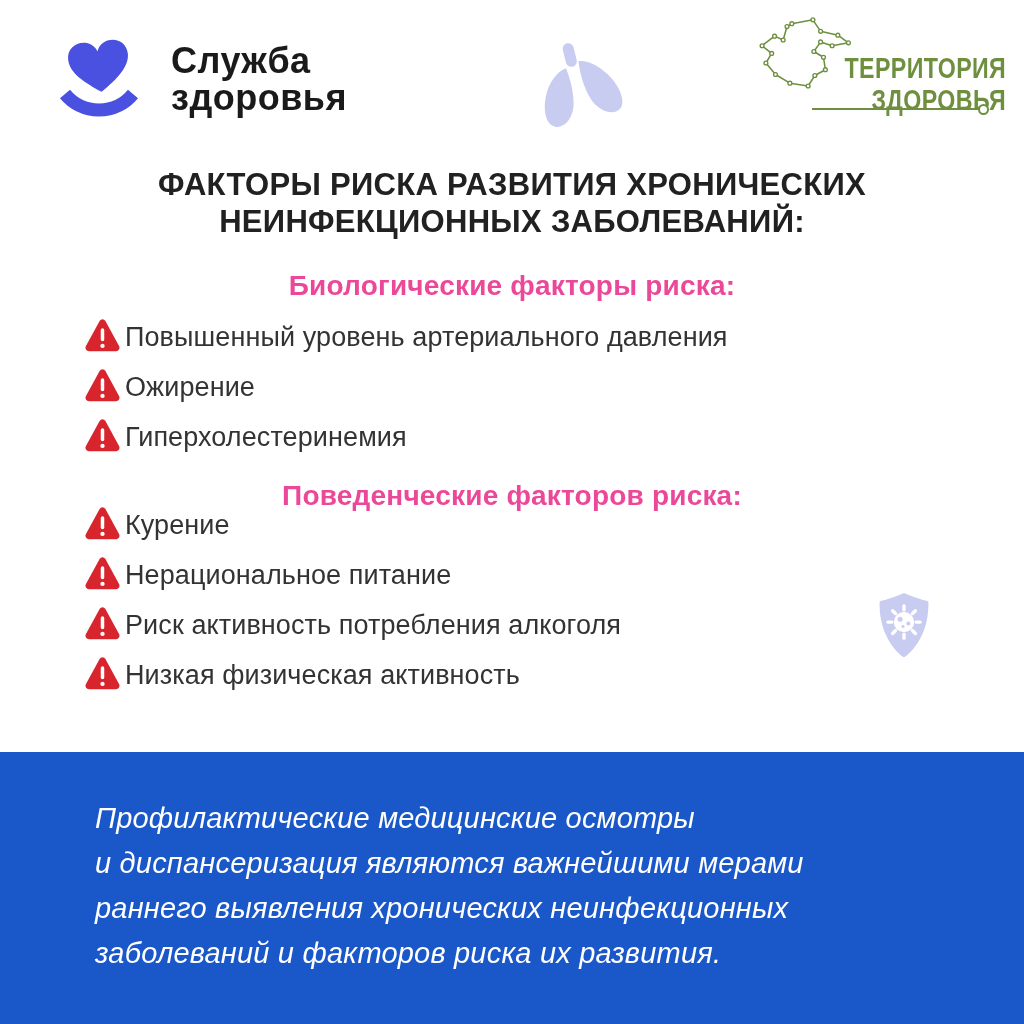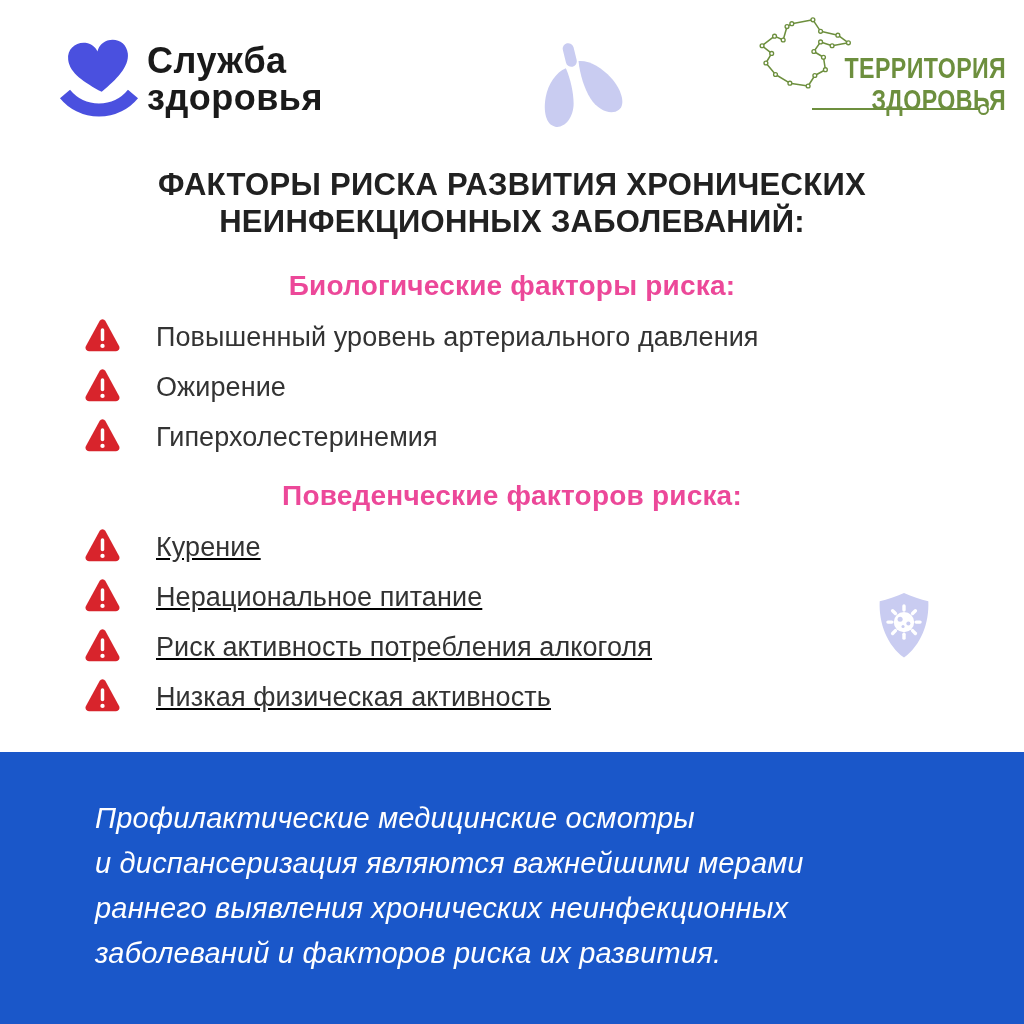--- a/index.html
+++ b/index.html
@@ -9,21 +9,21 @@
   .poster {
     position: relative;
     width: 1024px; height: 1024px;
     background: #ffffff;
     overflow: hidden;
   }
 
   
   .brand-left {
     position: absolute; left: 55px; top: 36px;
-    display: flex; align-items: center; gap: 4px;
+    display: flex; align-items: center; gap: 28px;
   }
   .brand-left .brand-name {
     font-size: 36px; line-height: 37px; font-weight: 800;
     color: #1a1a1a; letter-spacing: 0.5px; white-space: pre-line;
   }
   .lungs-wrap { position: absolute; left: 528px; top: 42px; }
 
   .brand-right {
     position: absolute; right: 18px; top: 12px;
     width: 262px; height: 100px;
@@ -56,23 +56,23 @@
   .section-heading {
     position: absolute; left: 0; right: 0;
     text-align: center; color: #ec4899;
     font-size: 28px; font-weight: 800; letter-spacing: 0.2px;
   }
   .heading-bio { top: 270px; }
   .heading-beh { top: 480px; }
 
   .risk-list { position: absolute; left: 84px; right: 40px; }
   .list-bio { top: 312px; }
-  .list-beh { top: 522px; text-decoration: underline; }
+  .list-beh { top: 500px; }
   .risk-row {
-    height: 50px; display: flex; align-items: center; gap: 35px; text-align: center;
+    height: 50px; display: flex; align-items: center; gap: 4px; text-align: center;
   }
   .risk-row .risk-label {
     font-size: 27px; color: #333333; font-weight: 500; letter-spacing: 0.1px;
   }
   .warn-svg { flex: 0 0 auto; }
 
   .shield-wrap { position: absolute; left: 872px; top: 590px; }
 
   
   .footer-band {

